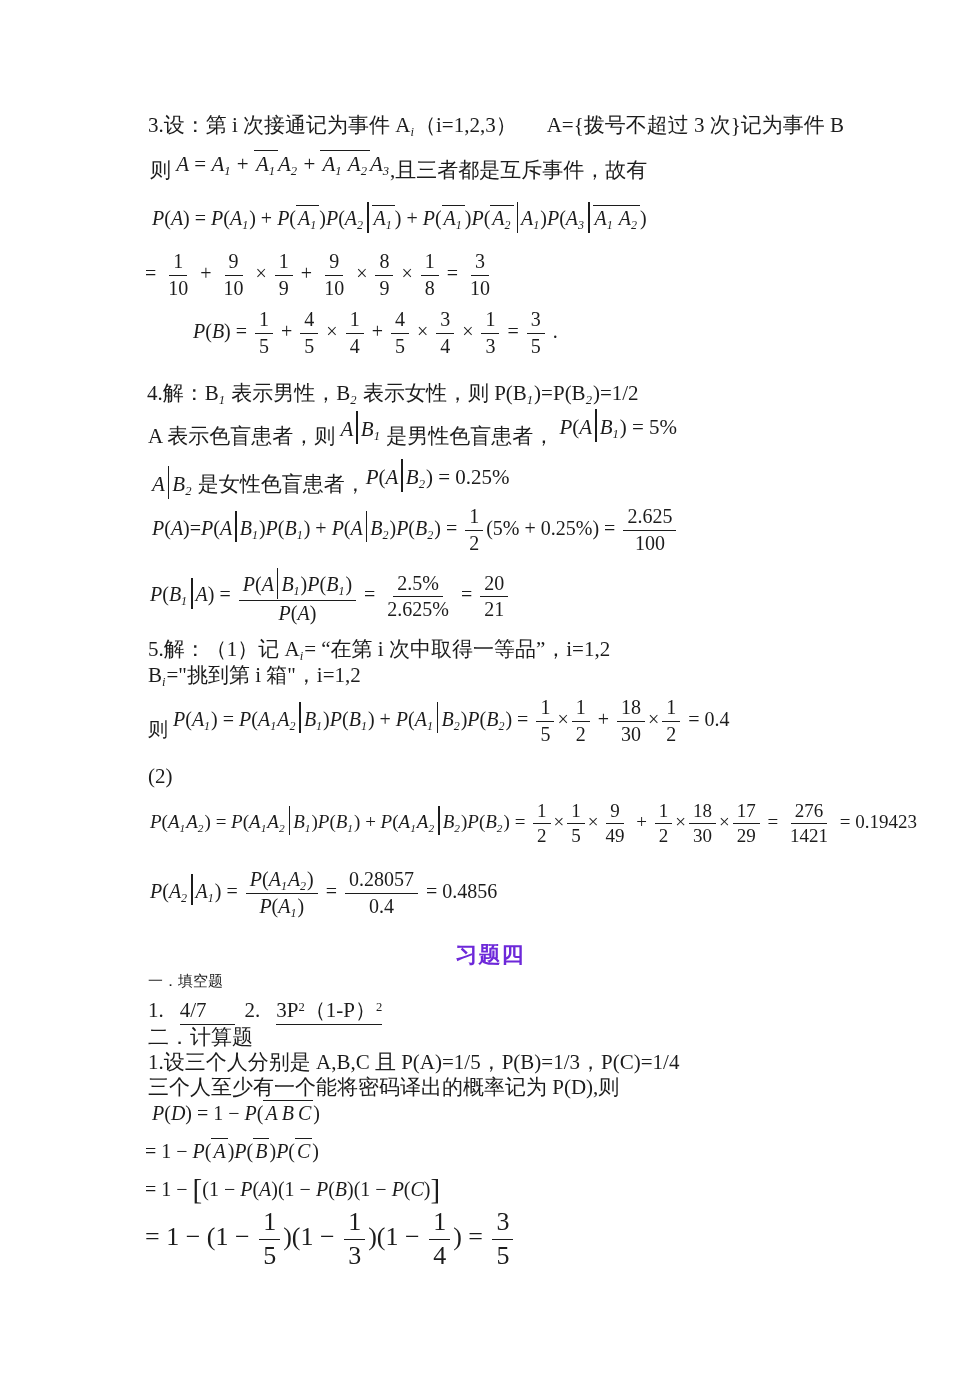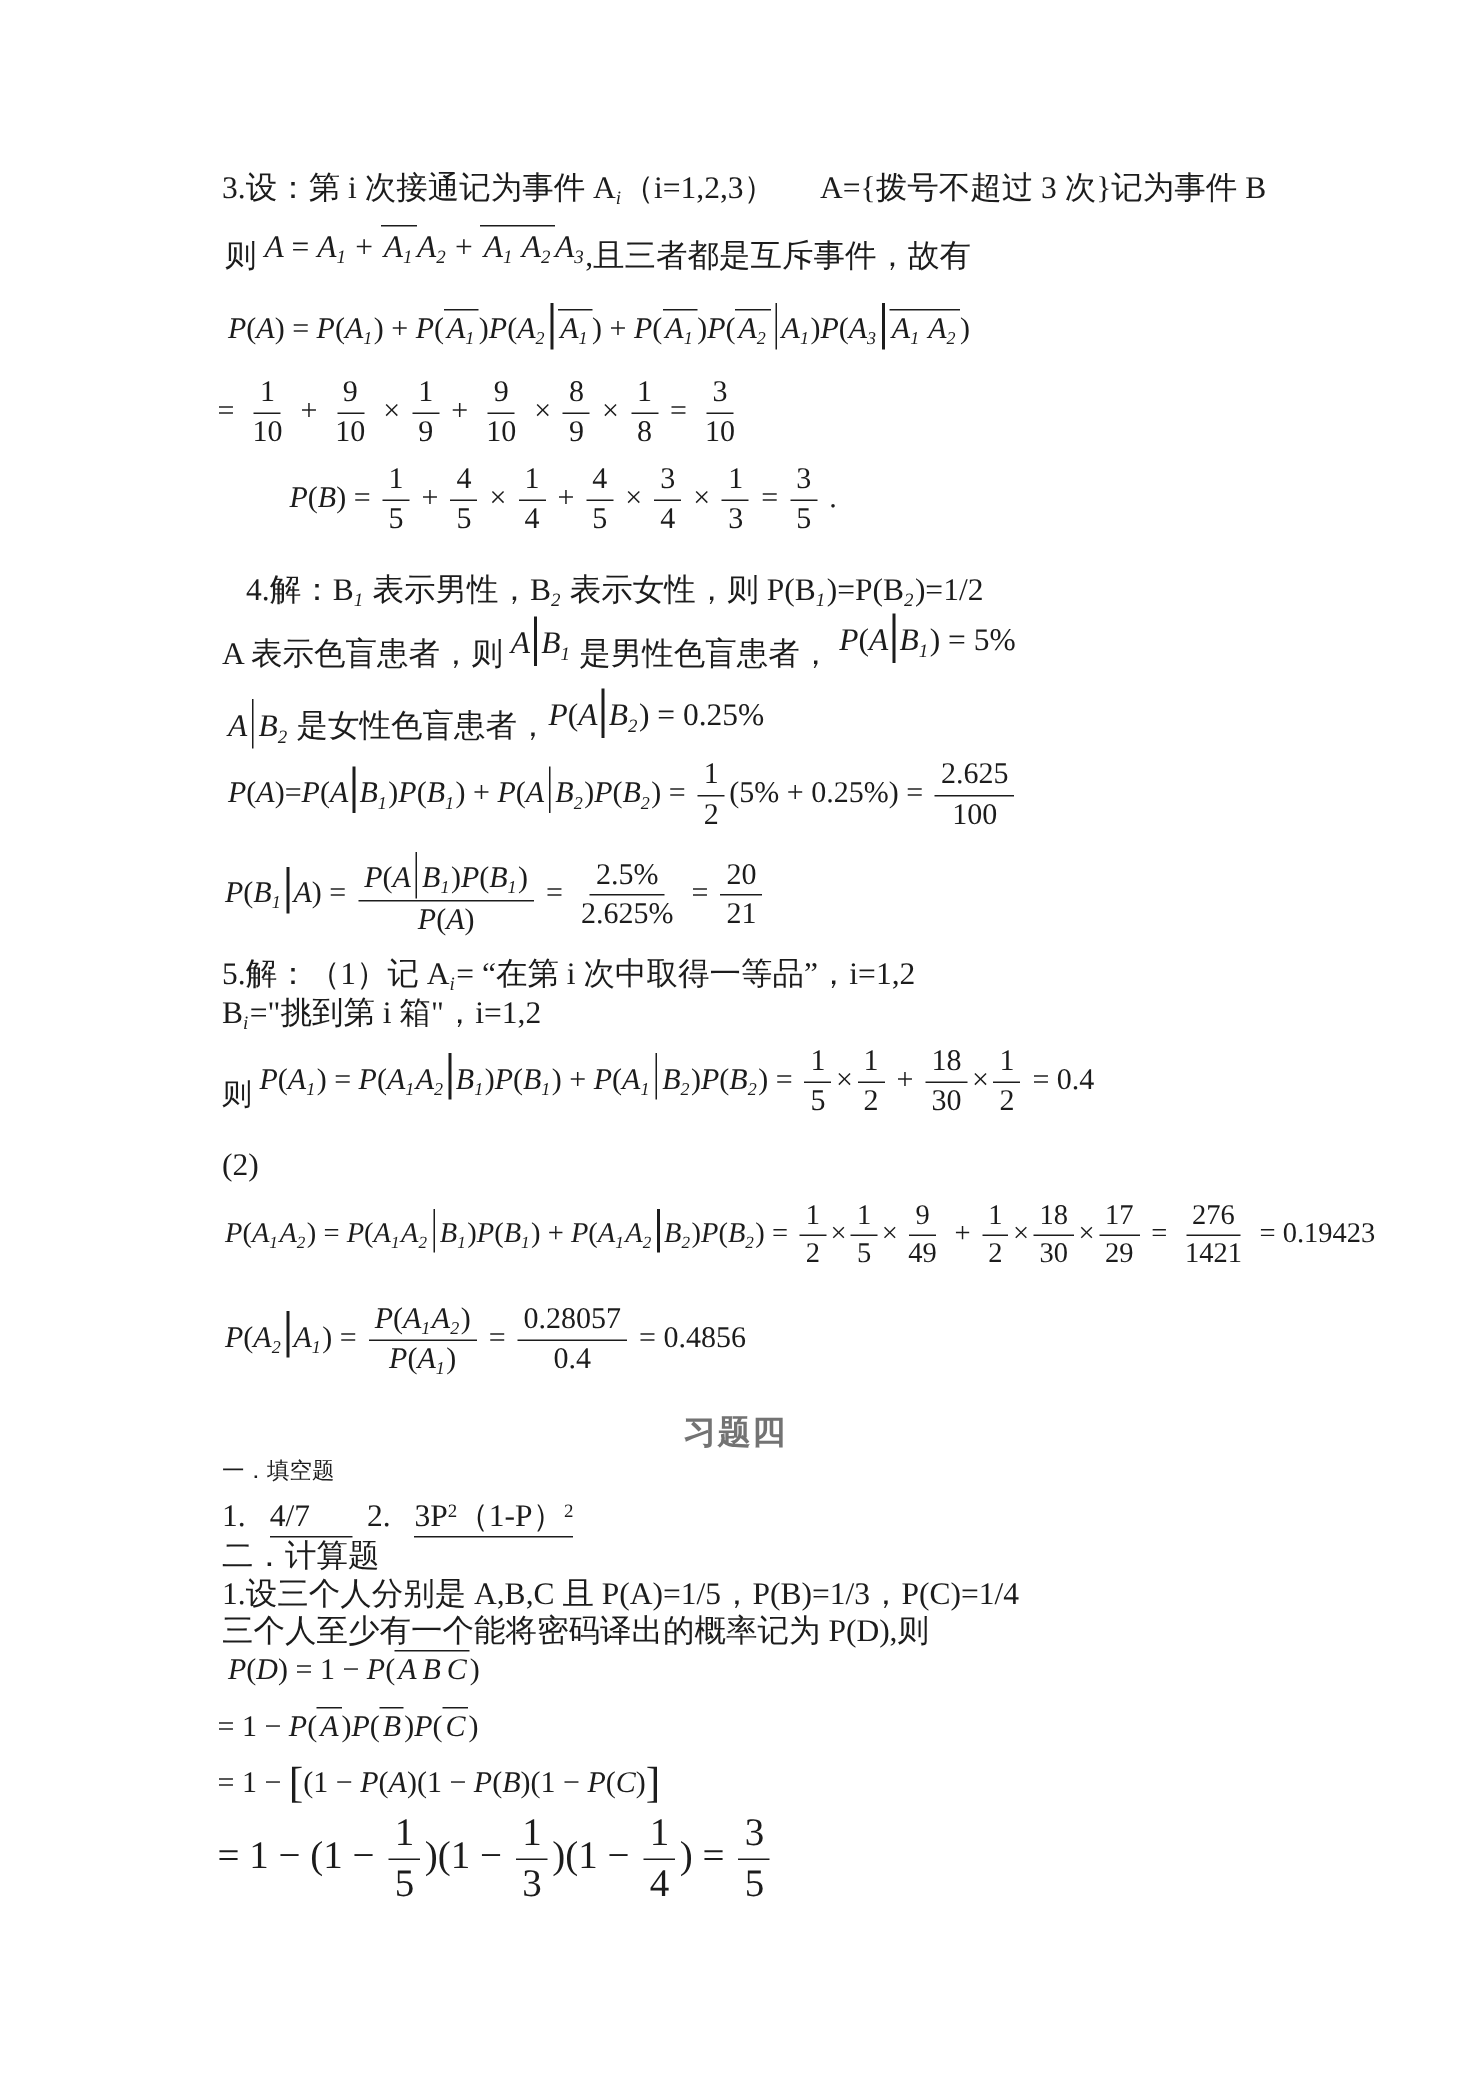--- a/index.html
+++ b/index.html
@@ -12,21 +12,21 @@
   .su{font-size:0.60em;position:relative;top:-0.5em;}
   .frac{display:inline-flex;flex-direction:column;align-items:center;vertical-align:middle;margin:0 3px;line-height:1.18;text-align:center;}
   .fn{padding:0 4px 1px;border-bottom:1.5px solid #1c1c1c;}
   .fd{padding:1px 4px 0;}
   .ov{display:inline-block;border-top:1.5px solid #1c1c1c;padding:2px 2px 0;line-height:1.05;}
   .vbar{display:inline-block;width:1.5px;height:1.55em;background:#1c1c1c;vertical-align:-0.38em;margin:0 3px;}
   .raise{display:inline-block;position:relative;}
   .ul{border-bottom:1.6px solid #1c1c1c;padding-bottom:2px;}
   .big{font-size:1.45em;line-height:1;vertical-align:-0.12em;}
   .hdr{position:absolute;top:940px;left:0;width:100%;text-align:center;margin:0;
-       font-family:"Liberation Sans","DejaVu Sans",sans-serif;font-weight:bold;font-size:22px;color:#737373;letter-spacing:1px;}
+       font-family:"Liberation Sans","DejaVu Sans",sans-serif;font-weight:bold;font-size:22px;color:#6d28d9;letter-spacing:1px;}
 </style>
 </head>
 <body>
 
 <div class="page">
   <div id="part1">
       <div class="line" style="left: 148px; top: 112px; font-size: 21px;"><span class="tx">3.设：第 i 次接通记为事件 A</span><span class="sb">i</span><span class="tx">（i=1,2,3）</span><span style="display: inline-block; width: 30px;"></span><span class="tx">A={拨号不超过 3 次}记为事件 B</span></div>
       <div class="line" style="left: 150px; top: 156px; font-size: 21px;"><span class="tx">则 </span><span class="raise" style="top: -6px;"><span class="mi">A</span><span class="tx"> = </span><span class="mi">A</span><span class="sb">1</span><span class="tx"> + </span><span class="ov"><span class="mi">A</span><span class="sb">1</span></span><span class="mi">A</span><span class="sb">2</span><span class="tx"> + </span><span class="ov"><span class="mi">A</span><span class="sb">1</span><span class="tx"> </span><span class="mi">A</span><span class="sb">2</span></span><span class="mi">A</span><span class="sb">3</span></span><span class="tx">,且三者都是互斥事件，故有</span></div>
       <div class="line" style="left: 152px; top: 202px; font-size: 20px;"><span class="mi">P</span><span class="tx">(</span><span class="mi">A</span><span class="tx">) = </span><span class="mi">P</span><span class="tx">(</span><span class="mi">A</span><span class="sb">1</span><span class="tx">) + </span><span class="mi">P</span><span class="tx">(</span><span class="ov"><span class="mi">A</span><span class="sb">1</span></span><span class="tx">)</span><span class="mi">P</span><span class="tx">(</span><span class="mi">A</span><span class="sb">2</span><span class="vbar"></span><span class="ov"><span class="mi">A</span><span class="sb">1</span></span><span class="tx">) + </span><span class="mi">P</span><span class="tx">(</span><span class="ov"><span class="mi">A</span><span class="sb">1</span></span><span class="tx">)</span><span class="mi">P</span><span class="tx">(</span><span class="ov"><span class="mi">A</span><span class="sb">2</span></span><span class="vbar"></span><span class="mi">A</span><span class="sb">1</span><span class="tx">)</span><span class="mi">P</span><span class="tx">(</span><span class="mi">A</span><span class="sb">3</span><span class="vbar"></span><span class="ov"><span class="mi">A</span><span class="sb">1</span><span class="tx"> </span><span class="mi">A</span><span class="sb">2</span></span><span class="tx">)</span></div>
       <div class="line" style="left: 145px; top: 250px; font-size: 20px;"><span class="tx">= </span><span class="frac">
@@ -66,21 +66,21 @@
         </span><span class="tx"> × </span><span class="frac">
           <span class="fn"><span class="tx">3</span></span>
           <span class="fd"><span class="tx">4</span></span>
         </span><span class="tx"> × </span><span class="frac">
           <span class="fn"><span class="tx">1</span></span>
           <span class="fd"><span class="tx">3</span></span>
         </span><span class="tx"> = </span><span class="frac">
           <span class="fn"><span class="tx">3</span></span>
           <span class="fd"><span class="tx">5</span></span>
         </span><span class="tx"> .</span></div>
-      <div class="line" style="left: 164px; top: 380px; font-size: 21px;"><span class="tx">4.解：B</span><span class="sb">1</span><span class="tx"> 表示男性，B</span><span class="sb">2</span><span class="tx"> 表示女性，则 P(B</span><span class="sb">1</span><span class="tx">)=P(B</span><span class="sb">2</span><span class="tx">)=1/2</span></div>
+      <div class="line" style="left: 147px; top: 380px; font-size: 21px;"><span class="tx">4.解：B</span><span class="sb">1</span><span class="tx"> 表示男性，B</span><span class="sb">2</span><span class="tx"> 表示女性，则 P(B</span><span class="sb">1</span><span class="tx">)=P(B</span><span class="sb">2</span><span class="tx">)=1/2</span></div>
       <div class="line" style="left: 148px; top: 418px; font-size: 21px;"><span class="tx">A 表示色盲患者，则 </span><span class="raise" style="top: -7px;"><span class="mi">A</span><span class="vbar"></span><span class="mi">B</span><span class="sb">1</span></span><span class="tx"> 是男性色盲患者， </span><span class="raise" style="top: -9px;"><span class="mi">P</span><span class="tx">(</span><span class="mi">A</span><span class="vbar"></span><span class="mi">B</span><span class="sb">1</span><span class="tx">) = 5%</span></span></div>
       <div class="line" style="left: 152px; top: 466px; font-size: 21px;"><span class="mi">A</span><span class="vbar"></span><span class="mi">B</span><span class="sb">2</span><span class="tx"> 是女性色盲患者，</span><span class="raise" style="top: -7px;"><span class="mi">P</span><span class="tx">(</span><span class="mi">A</span><span class="vbar"></span><span class="mi">B</span><span class="sb">2</span><span class="tx">) = 0.25%</span></span></div>
       <div class="line" style="left: 152px; top: 505px; font-size: 20px;"><span class="mi">P</span><span class="tx">(</span><span class="mi">A</span><span class="tx">)=</span><span class="mi">P</span><span class="tx">(</span><span class="mi">A</span><span class="vbar"></span><span class="mi">B</span><span class="sb">1</span><span class="tx">)</span><span class="mi">P</span><span class="tx">(</span><span class="mi">B</span><span class="sb">1</span><span class="tx">) + </span><span class="mi">P</span><span class="tx">(</span><span class="mi">A</span><span class="vbar"></span><span class="mi">B</span><span class="sb">2</span><span class="tx">)</span><span class="mi">P</span><span class="tx">(</span><span class="mi">B</span><span class="sb">2</span><span class="tx">) = </span><span class="frac">
           <span class="fn"><span class="tx">1</span></span>
           <span class="fd"><span class="tx">2</span></span>
         </span><span class="tx">(5% + 0.25%) = </span><span class="frac">
           <span class="fn"><span class="tx">2.625</span></span>
           <span class="fd"><span class="tx">100</span></span>
         </span></div>
       <div class="line" style="left: 150px; top: 568px; font-size: 20px;"><span class="mi">P</span><span class="tx">(</span><span class="mi">B</span><span class="sb">1</span><span class="vbar"></span><span class="mi">A</span><span class="tx">) = </span><span class="frac">

